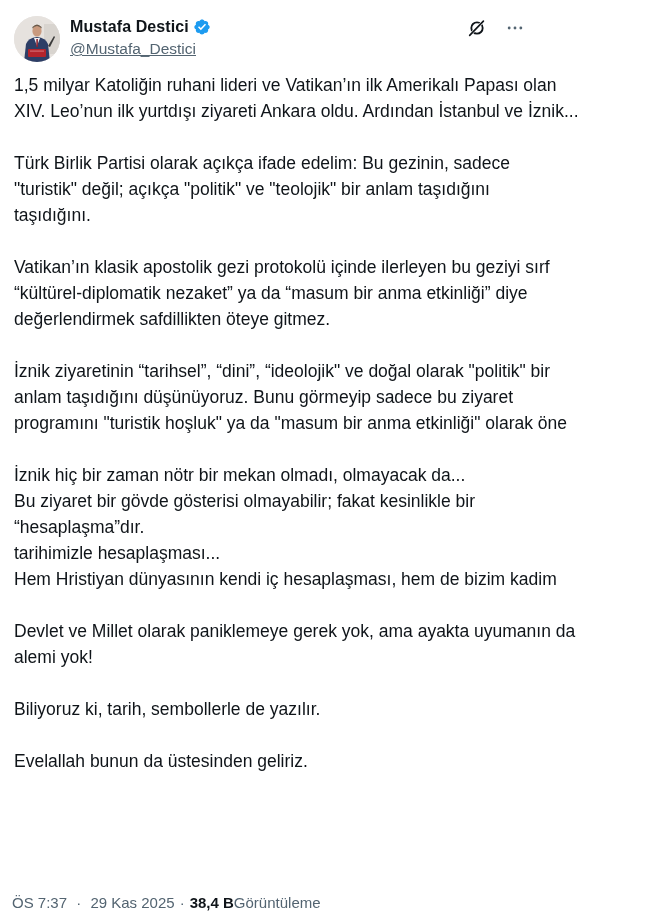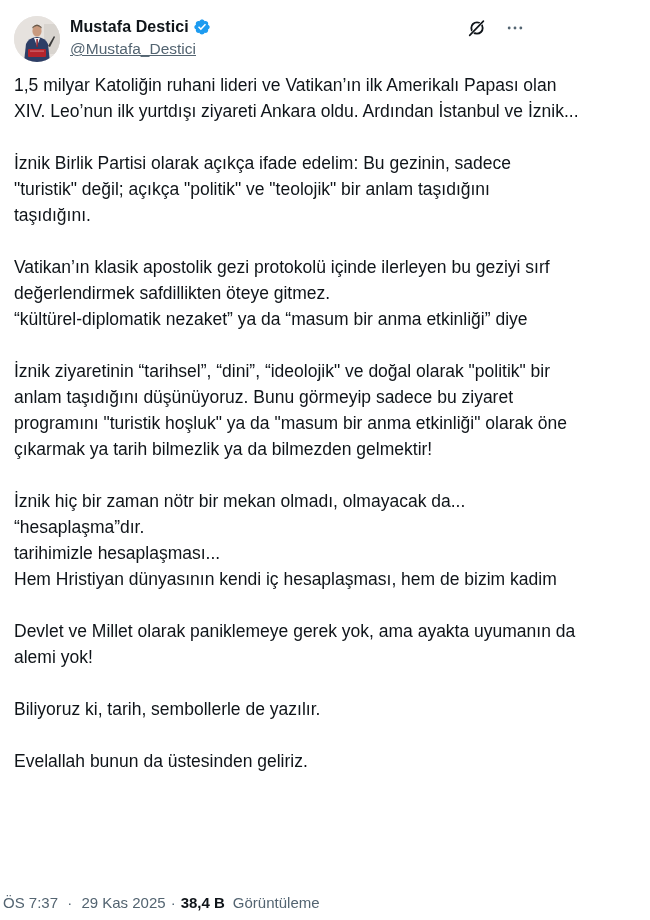--- a/index.html
+++ b/index.html
@@ -92,30 +92,30 @@
       margin-top: 6px;
       font-size: 17.5px;
       line-height: 26px;
       color: #0f1419;
       width: 630px;
     }
     .para { margin-bottom: 26px; }
     .para .line { display: block; white-space: nowrap; }
     .meta {
       position: absolute;
-      left: 3px;
+      left: 12px;
       top: 894px;
       font-size: 15px;
       color: #536471;
       display: flex;
       align-items: center;
       white-space: nowrap;
     }
     .meta .sep { margin: 0 5px; }
-    .meta .views-count { font-weight: 700; color: #0f1419; margin-right: 8px; }
+    .meta .views-count { font-weight: 700; color: #0f1419; margin-right: 0; }
     .meta a { color: inherit; text-decoration: none; }
   </style>
 </head>
 <body>
 
 <div class="tweet">
   <div class="header">
     <div class="avatar">
       <svg viewBox="0 0 46 46">
         <rect width="46" height="46" fill="#e6e2de"></rect>
@@ -159,37 +159,37 @@
       </div>
     </div>
   </div>
 
   <div class="body">
     <div class="para">
       <span class="line">1,5 milyar Katoliğin ruhani lideri ve Vatikan’ın ilk Amerikalı Papası olan</span>
       <span class="line">XIV. Leo’nun ilk yurtdışı ziyareti Ankara oldu. Ardından İstanbul ve İznik...</span>
     </div>
     <div class="para">
-      <span class="line">İznik Birlik Partisi olarak açıkça ifade edelim: Bu gezinin, sadece</span>
+      <span class="line">Türk Birlik Partisi olarak açıkça ifade edelim: Bu gezinin, sadece</span>
       <span class="line">"turistik" değil; açıkça "politik" ve "teolojik" bir anlam taşıdığını</span>
       <span class="line">taşıdığını.</span>
     </div>
     <div class="para">
       <span class="line">Vatikan’ın klasik apostolik gezi protokolü içinde ilerleyen bu geziyi sırf</span>
+      <span class="line">“kültürel-diplomatik nezaket” ya da “masum bir anma etkinliği” diye</span>
       <span class="line">değerlendirmek  safdillikten öteye gitmez.</span>
-      <span class="line">“kültürel-diplomatik nezaket” ya da “masum bir anma etkinliği” diye</span>
     </div>
     <div class="para">
       <span class="line">İznik ziyaretinin “tarihsel”, “dini”, “ideolojik" ve doğal olarak "politik" bir</span>
       <span class="line">anlam taşıdığını düşünüyoruz. Bunu görmeyip sadece bu ziyaret</span>
       <span class="line">programını "turistik hoşluk" ya da "masum bir anma etkinliği" olarak öne</span>
-      <span class="line">çıkarmak ya tarih bilmezlik ya da bilmezden gelmektir!</span>
     </div>
     <div class="para">
       <span class="line">İznik hiç bir zaman nötr bir mekan olmadı, olmayacak da...</span>
+      <span class="line">Bu ziyaret bir gövde gösterisi olmayabilir; fakat kesinlikle bir</span>
       <span class="line">“hesaplaşma”dır.</span>
       <span class="line">tarihimizle hesaplaşması...</span>
       <span class="line">Hem Hristiyan dünyasının kendi iç hesaplaşması, hem de bizim kadim</span>
     </div>
     <div class="para">
       <span class="line">Devlet ve Millet olarak paniklemeye gerek yok, ama ayakta uyumanın da</span>
       <span class="line">alemi yok!</span>
     </div>
     <div class="para">
       <span class="line">Biliyoruz ki, tarih, sembollerle de yazılır.</span>

